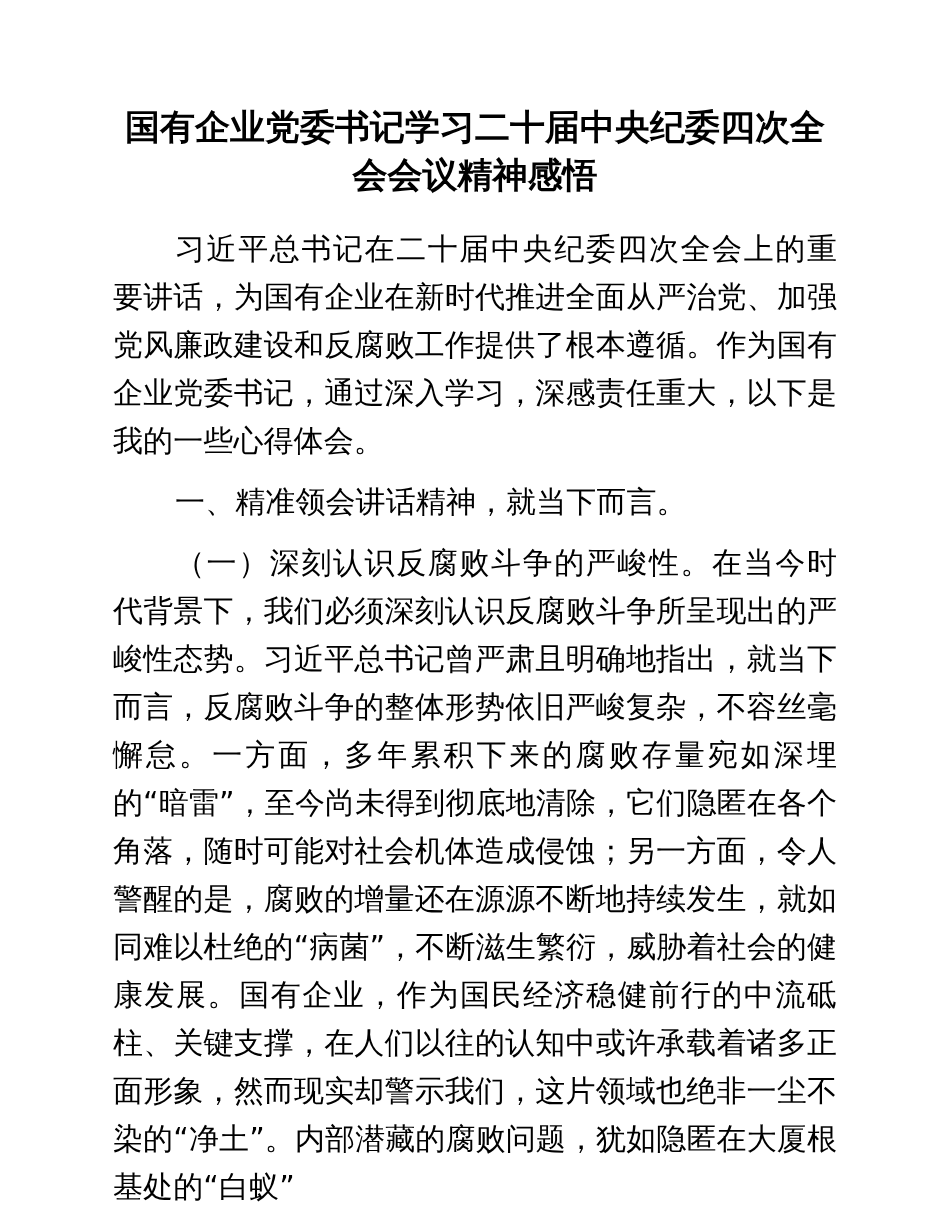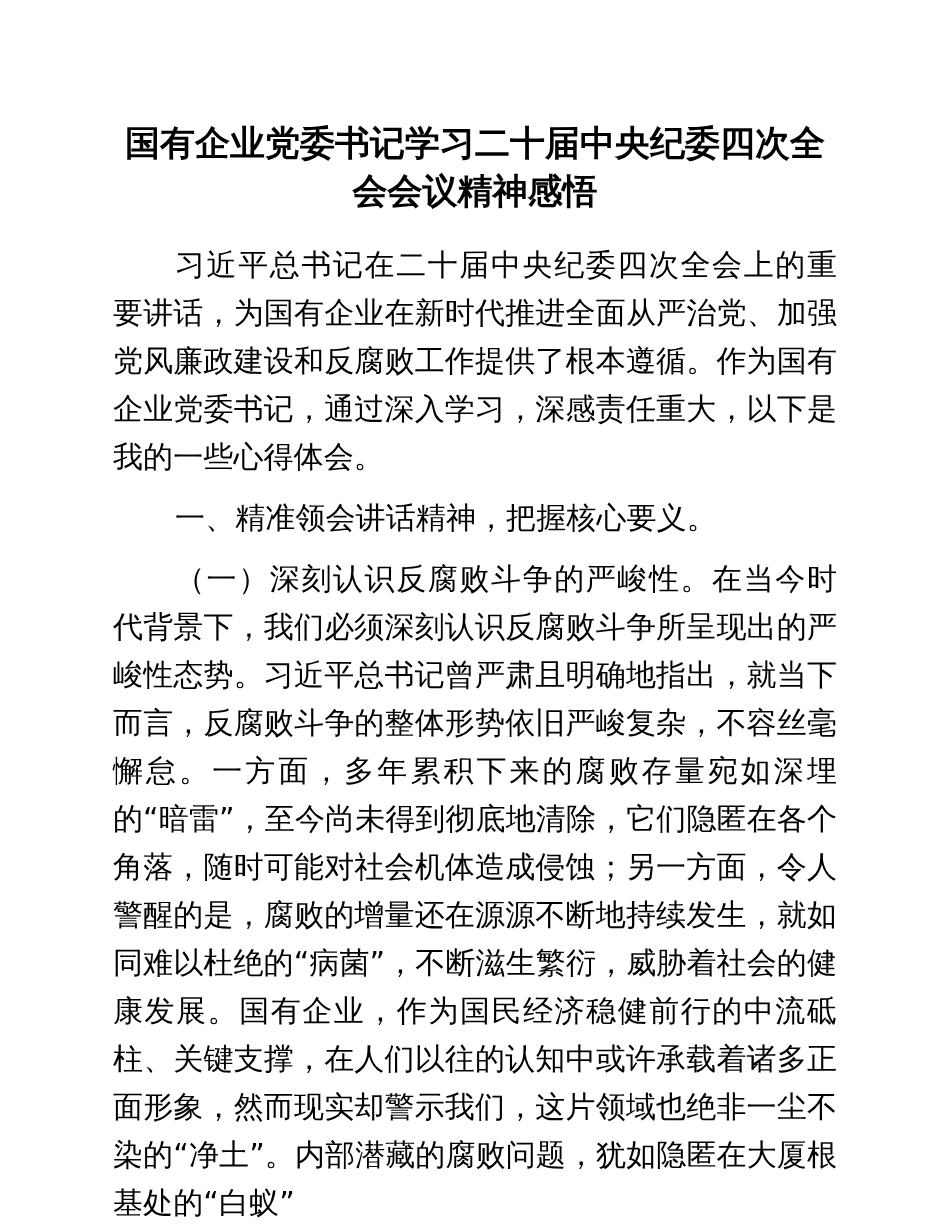--- a/index.html
+++ b/index.html
@@ -19,21 +19,21 @@
     width: 950px;
     height: 1230px;
     background: #ffffff;
     overflow: hidden;
     box-sizing: border-box;
   }
 
   .doc-body {
     position: absolute;
     left: 113px;
-    top: 16px;
+    top: 0;
     width: 724px;
   }
 
   .doc-title {
     font-size: 35px;
     font-weight: bold;
     line-height: 48px;
     text-align: center;
     margin: 0;
     padding-top: 103px;
@@ -67,21 +67,21 @@
   <div class="doc-body">
 
     <h1 class="doc-title">国有企业党委书记学习二十届中央纪委四次全会会议精神感悟</h1>
 
     <div class="spacer-after-title"></div>
 
     <p class="para indent">习近平总书记在二十届中央纪委四次全会上的重要讲话，为国有企业在新时代推进全面从严治党、加强党风廉政建设和反腐败工作提供了根本遵循。作为国有企业党委书记，通过深入学习，深感责任重大，以下是我的一些心得体会。</p>
 
     <div class="spacer-para"></div>
 
-    <p class="para indent">一、精准领会讲话精神，把握核心要义。</p>
+    <p class="para indent">一、精准领会讲话精神，就当下而言。</p>
 
     <div class="spacer-para"></div>
 
     <p class="para indent">（一）深刻认识反腐败斗争的严峻性。在当今时代背景下，我们必须深刻认识反腐败斗争所呈现出的严峻性态势。习近平总书记曾严肃且明确地指出，就当下而言，反腐败斗争的整体形势依旧严峻复杂，不容丝毫懈怠。一方面，多年累积下来的腐败存量宛如深埋的“暗雷”，至今尚未得到彻底地清除，它们隐匿在各个角落，随时可能对社会机体造成侵蚀；另一方面，令人警醒的是，腐败的增量还在源源不断地持续发生，就如同难以杜绝的“病菌”，不断滋生繁衍，威胁着社会的健康发展。国有企业，作为国民经济稳健前行的中流砥柱、关键支撑，在人们以往的认知中或许承载着诸多正面形象，然而现实却警示我们，这片领域也绝非一尘不染的“净土”。内部潜藏的腐败问题，犹如隐匿在大厦根基处的“白蚁”</p>
 
   </div>
 
 </div>
 
 </body></html>

